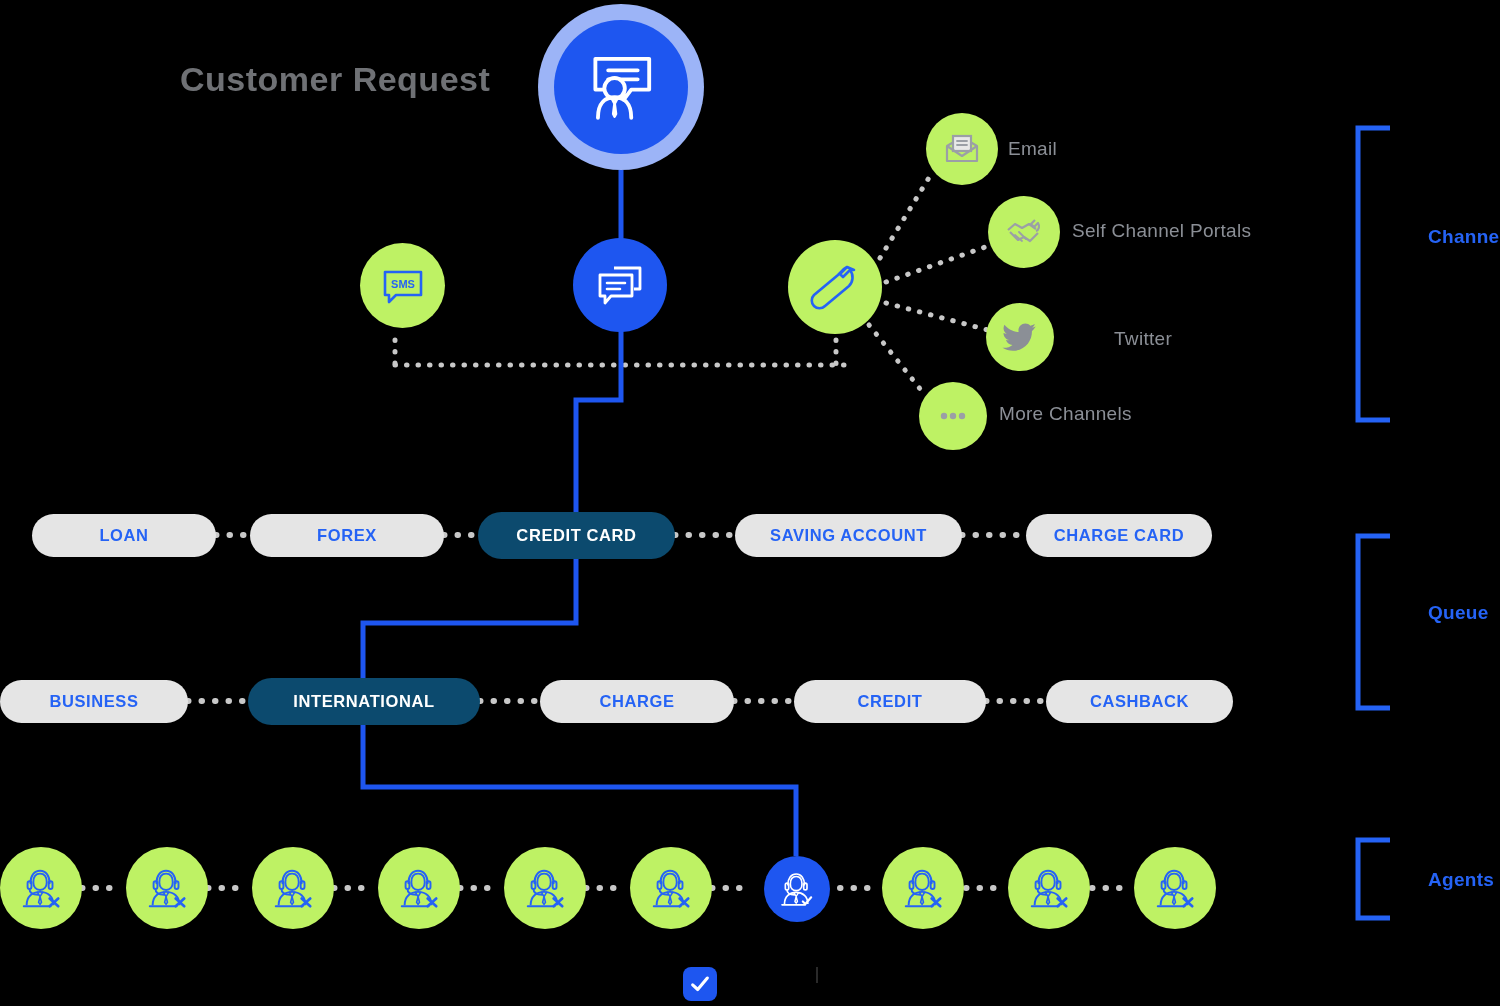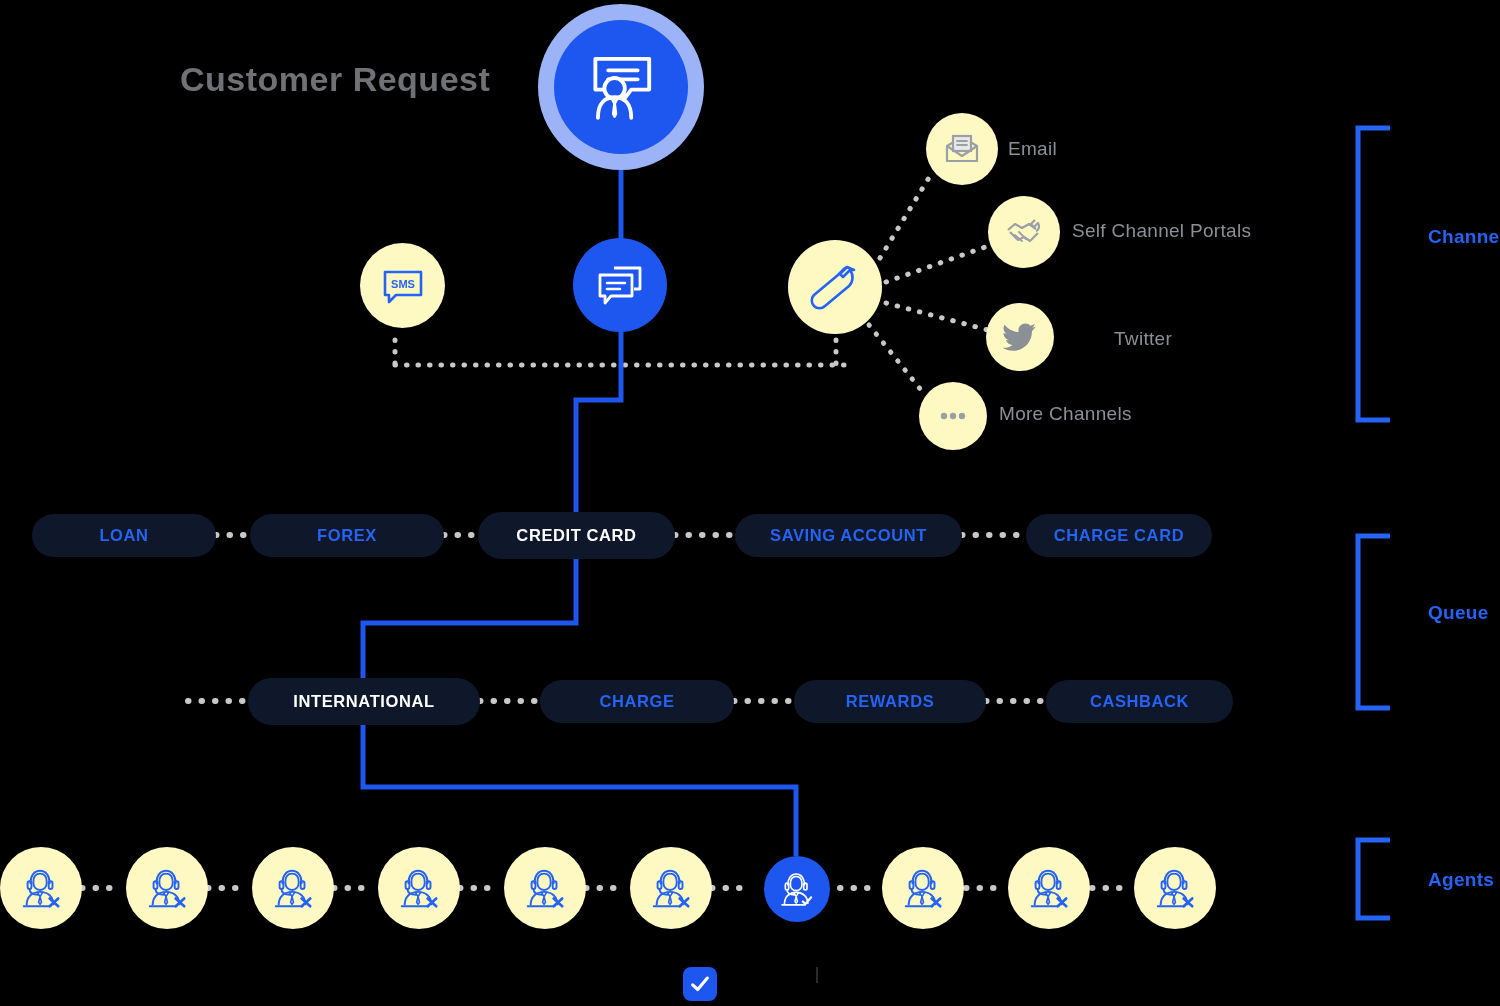--- a/index.html
+++ b/index.html
@@ -16,21 +16,21 @@
     font-size:34px;font-weight:bold;color:#6f7175;letter-spacing:.5px;
     white-space:nowrap;
   }
 
   
   .node{
     position:absolute;border-radius:50%;
     display:flex;align-items:center;justify-content:center;
     box-sizing:border-box;
   }
-  .node.grey{background:#fef9c3;}
+  .node.grey{background:#bef264;}
   .node.blue{background:#1e56f0;}
   .node .ic{display:block;}
 
   
   .hero{
     position:absolute;left:538px;top:4px;width:166px;height:166px;
     border-radius:50%;background:#9cb4f7;
     display:flex;align-items:center;justify-content:center;
   }
   .hero .inner{
@@ -45,22 +45,22 @@
     text-align:right;
   }
 
   
   .pill{
     position:absolute;height:43px;border-radius:22px;
     display:flex;align-items:center;justify-content:center;
     font-size:16.5px;font-weight:bold;letter-spacing:.6px;
     box-sizing:border-box;white-space:nowrap;
   }
-  .pill.grey{background:#0f172a;color:#2563f5;}
-  .pill.blue{background:#0f172a;color:#ffffff;}
+  .pill.grey{background:#e5e5e5;color:#2563f5;}
+  .pill.blue{background:#0c4a6e;color:#ffffff;}
   .brklabel{
     position:absolute;color:#2563f5;font-size:19px;font-weight:bold;
     white-space:nowrap;letter-spacing:.3px;
   }
 
   
   .badge{
     position:absolute;left:683px;top:967px;width:34px;height:34px;
     border-radius:8px;background:#1e56f0;
     display:flex;align-items:center;justify-content:center;
@@ -204,23 +204,24 @@
     </svg>
   </div>
   <div class="chlabel" style="left:999px;top:403px;">More Channels</div>
 
   <div class="pill grey" style="left:32px;top:514px;width:184px;">LOAN</div>
   <div class="pill grey" style="left:250px;top:514px;width:194px;">FOREX</div>
   <div class="pill blue" style="left:478px;top:512px;width:197px;height:47px;border-radius:24px;">CREDIT CARD</div>
   <div class="pill grey" style="left:735px;top:514px;width:227px;">SAVING ACCOUNT</div>
   <div class="pill grey" style="left:1026px;top:514px;width:186px;">CHARGE CARD</div>
 
+  <div class="pill grey" style="left:0px;top:680px;width:188px;">BUSINESS</div>
   <div class="pill blue" style="left:248px;top:678px;width:232px;height:47px;border-radius:24px;">INTERNATIONAL</div>
   <div class="pill grey" style="left:540px;top:680px;width:194px;">CHARGE</div>
-  <div class="pill grey" style="left:794px;top:680px;width:192px;">REWARDS</div>
+  <div class="pill grey" style="left:794px;top:680px;width:192px;">CREDIT</div>
   <div class="pill grey" style="left:1046px;top:680px;width:187px;">CASHBACK</div>
 
   <div id="agents-row">
       <div class="node grey" style="left:0px;top:847px;width:82px;height:82px;">
         <svg width="46" height="46" viewBox="0 0 48 48" class="ic">
           <path d="M16 18 C16 12 19 9 23 9 C27 9 30 12 30 18 C30 23 27 26 23 26 C19 26 16 23 16 18 Z" fill="none" stroke="#2563f5" stroke-width="2"></path>
           <path d="M13 19 C13 11 17 6 23 6 C29 6 33 11 33 19" fill="none" stroke="#2563f5" stroke-width="2" stroke-linecap="round"></path>
           <rect x="10" y="17" width="4" height="8" rx="2" fill="none" stroke="#2563f5" stroke-width="2"></rect>
           <rect x="32" y="17" width="4" height="8" rx="2" fill="none" stroke="#2563f5" stroke-width="2"></rect>
           <path d="M12 25 C12 30 17 31 21 31" fill="none" stroke="#2563f5" stroke-width="2" stroke-linecap="round"></path>

